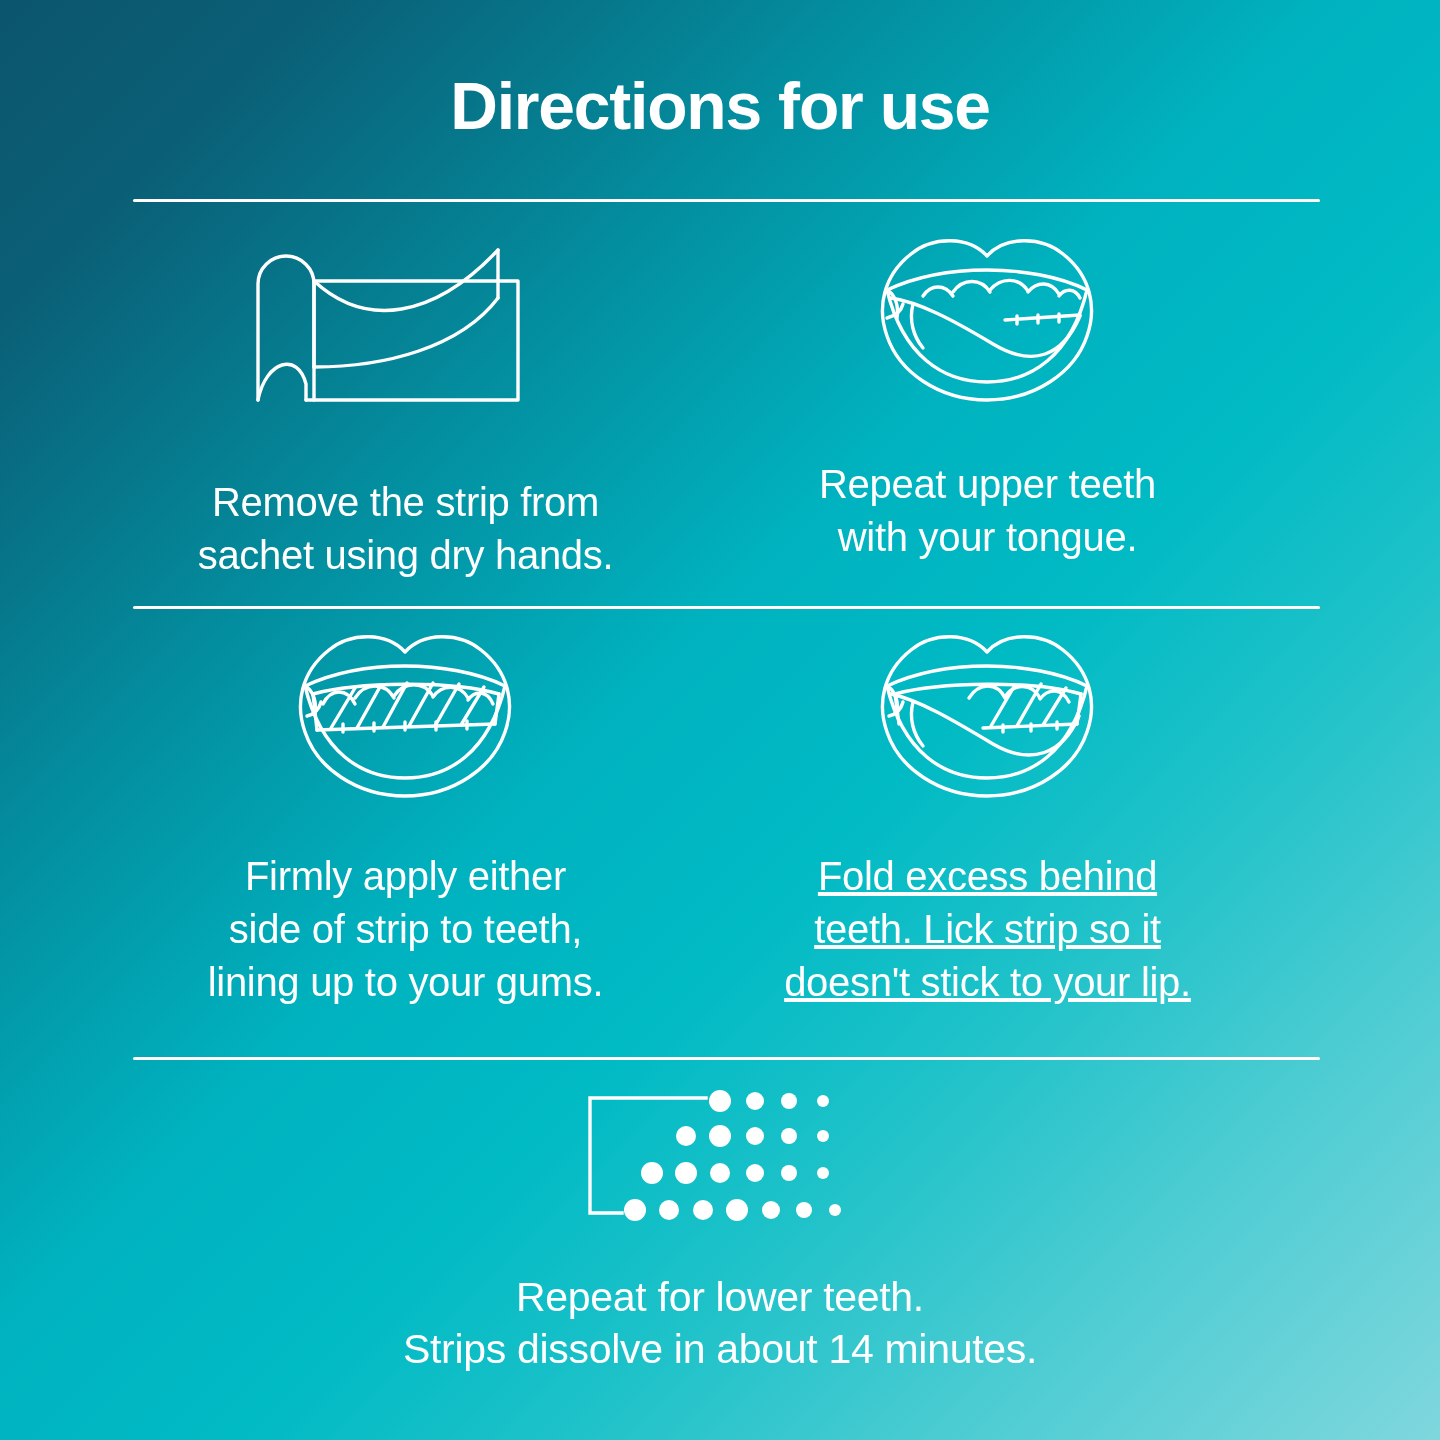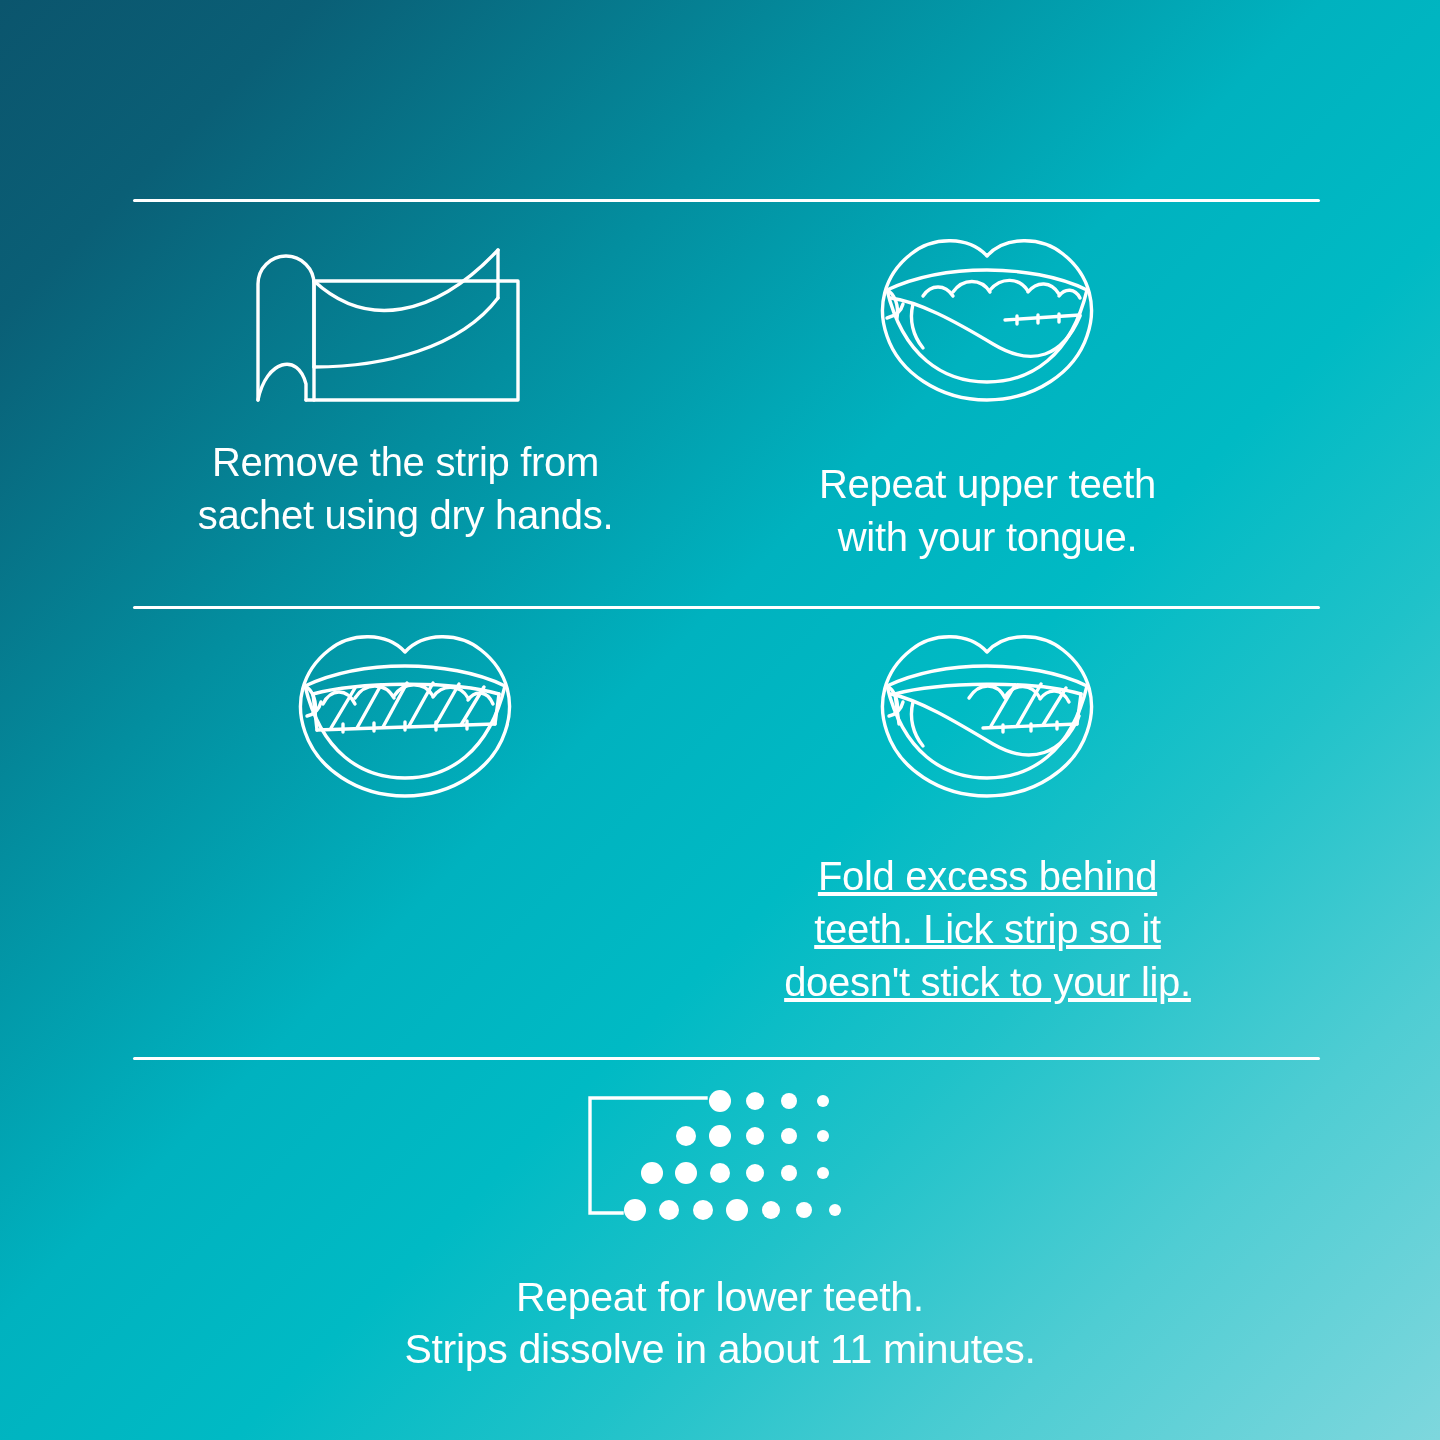--- a/index.html
+++ b/index.html
@@ -89,31 +89,32 @@
   .step-3 { left: 133px;  top: 628px; width: 545px; }
   .step-4 { left: 715px;  top: 628px; width: 545px; text-decoration: underline; }
   .step-5 { left: 300px;  top: 1088px; width: 840px; }
 
   .step-1 .step-art { height: 180px; }
   .step-2 .step-art { height: 180px; }
   .step-3 .step-art { height: 180px; }
   .step-4 .step-art { height: 180px; }
   .step-5 .step-art { height: 145px; }
 
-  .step-1 .caption { margin-top: 24px; }
+  .step-1 .caption { margin-top: 64px; }
   .step-2 .caption { margin-top: 46px; }
   .step-3 .caption { margin-top: 42px; }
   .step-4 .caption { margin-top: 42px; }
   .step-5 .caption { margin-top: 38px; font-size: 41px; line-height: 52px; }
 </style>
 </head>
 <body>
 
 <div id="poster">
 
+  <div class="title">Directions for use</div>
 
   <div class="rule rule-1"></div>
   <div class="rule rule-2"></div>
   <div class="rule rule-3"></div>
 
   <div class="step step-1">
     <div class="step-art">
       <svg width="320" height="180" viewBox="0 0 320 180" fill="none" stroke="#ffffff" stroke-width="3.4" stroke-linecap="round" stroke-linejoin="round">
 
         <path d="M12 168 L12 52 A28 28 0 0 1 68 52 L68 168"></path>
@@ -202,20 +203,23 @@
         <path d="M144 98 L168 56"></path>
         <path d="M170 97 L193 59"></path>
 
         <path d="M52 96 L52 104"></path>
         <path d="M83 95 L83 103"></path>
         <path d="M114 94 L114 102"></path>
         <path d="M145 94 L145 102"></path>
         <path d="M176 93 L176 101"></path>
       </svg>
     </div>
+    <div class="caption">Firmly apply either
+side of strip to teeth,
+lining up to your gums.</div>
   </div>
 
   <div class="step step-4">
     <div class="step-art">
       <svg width="230" height="180" viewBox="0 0 230 180" fill="none" stroke="#ffffff" stroke-width="3.4" stroke-linecap="round" stroke-linejoin="round">
 
         <path d="M114 24 C96 4, 60 4, 38 22 C10 44, 4 76, 14 104
                  C26 140, 66 168, 114 168 C162 168, 202 140, 214 104
                  C224 76, 218 44, 190 22 C168 4, 132 4, 114 24 Z"></path>
 
@@ -283,16 +287,16 @@
           <circle cx="89" cy="122" r="10"></circle>
           <circle cx="123" cy="122" r="10"></circle>
           <circle cx="157" cy="122" r="11"></circle>
           <circle cx="191" cy="122" r="9"></circle>
           <circle cx="224" cy="122" r="8"></circle>
           <circle cx="255" cy="122" r="6"></circle>
         </g>
       </svg>
     </div>
     <div class="caption">Repeat for lower teeth.
-Strips dissolve in about 11 minutes.</div>
+Strips dissolve in about 14 minutes.</div>
   </div>
 
 </div>
 
 </body></html>

